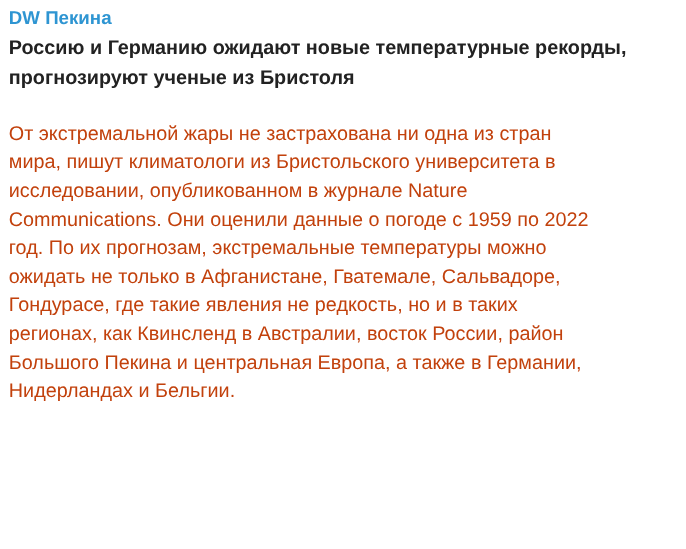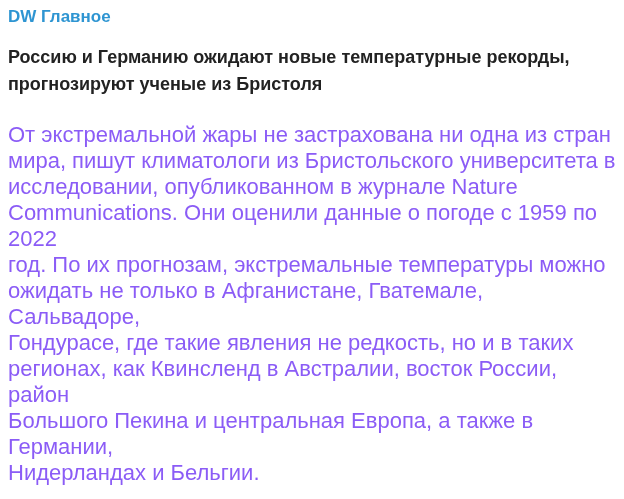--- a/index.html
+++ b/index.html
@@ -24,37 +24,37 @@
     font-weight: 700;
     line-height: 22px;
     cursor: pointer;
     display: inline-block;
   }
   .headline {
     color: #222222;
     font-size: 18px;
     font-weight: 700;
     line-height: 27px;
-    margin: 16px 0 0 0;
+    margin: 2px 0 0 0;
     white-space: pre-line;
   }
   .para {
-    color: #8b5cf6;
-    font-size: 22px;
+    color: #c2410c;
+    font-size: 18px;
     font-weight: 400;
     line-height: 26px;
     margin: 24px 0 0 0;
     white-space: pre-line;
   }
 </style>
 </head>
 <body>
 
 <div class="post">
-  <div class="channel-name">DW Главное</div>
+  <div class="channel-name">DW Пекина</div>
   <div class="headline">Россию и Германию ожидают новые температурные рекорды,
 прогнозируют ученые из Бристоля</div>
   <p class="para">От экстремальной жары не застрахована ни одна из стран
 мира, пишут климатологи из Бристольского университета в
 исследовании, опубликованном в журнале Nature
 Communications. Они оценили данные о погоде с 1959 по 2022
 год. По их прогнозам, экстремальные температуры можно
 ожидать не только в Афганистане, Гватемале, Сальвадоре,
 Гондурасе, где такие явления не редкость, но и в таких
 регионах, как Квинсленд в Австралии, восток России, район

